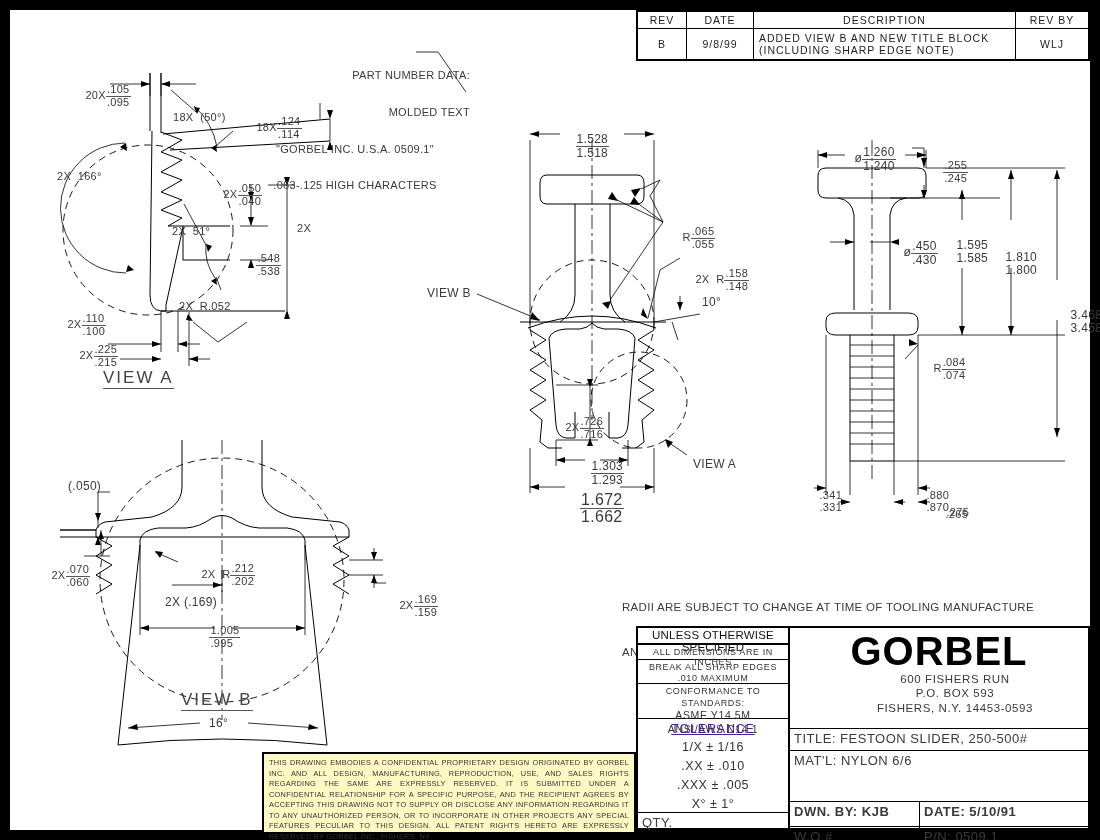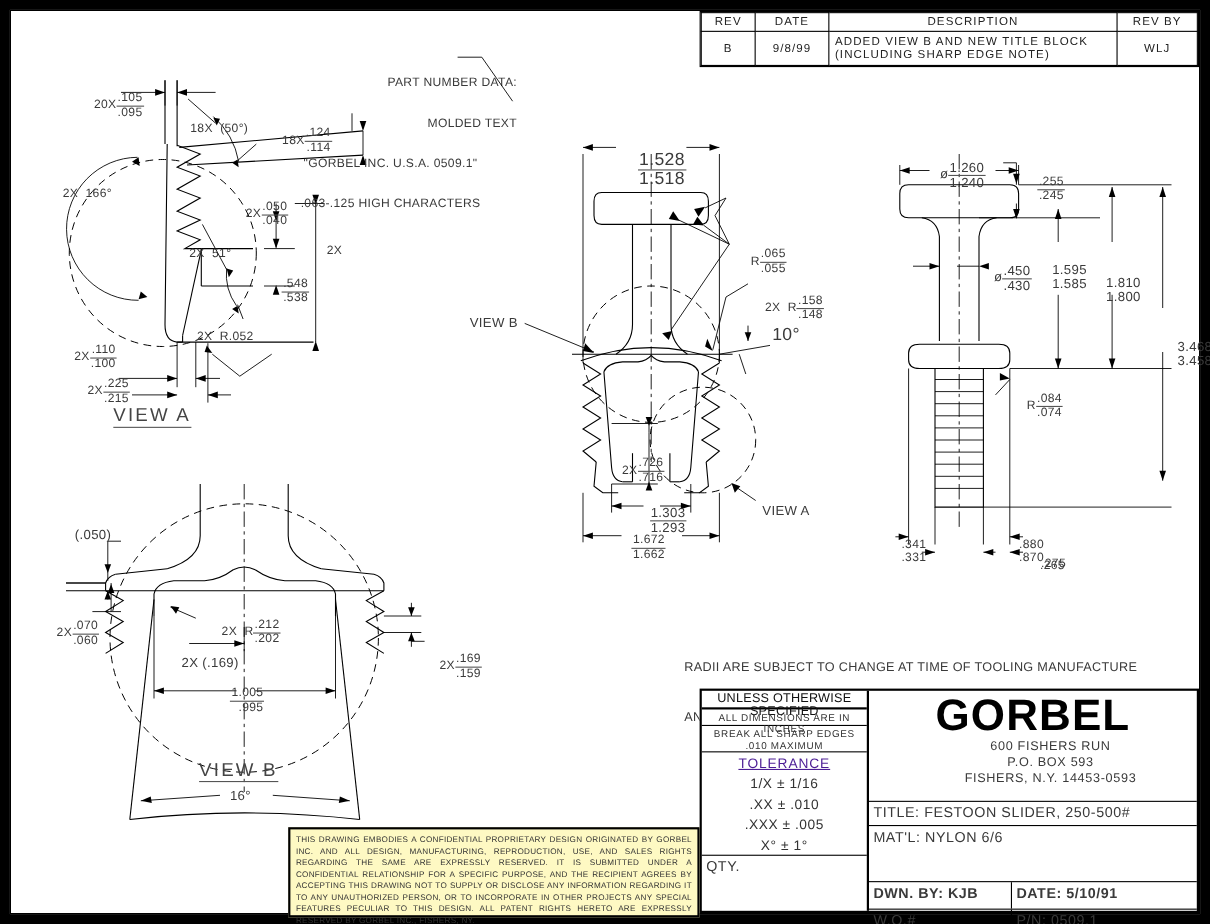--- a/index.html
+++ b/index.html
@@ -13,21 +13,21 @@
   #frame-inner{position:absolute;left:9px;top:9px;width:1082px;height:822px;
          border:1px solid #000;box-sizing:border-box;}
   svg.dwg{position:absolute;left:0;top:0;width:1100px;height:840px;overflow:visible;}
   .ln{stroke:#000;stroke-width:1;fill:none;}
   .ln-thin{stroke:#000;stroke-width:0.8;fill:none;}
   .dash{stroke:#000;stroke-width:0.9;fill:none;stroke-dasharray:7 5;}
   .center{stroke:#000;stroke-width:0.8;fill:none;stroke-dasharray:14 4 3 4;}
   .dim{stroke:#000;stroke-width:0.8;fill:none;}
   .txt{position:absolute;font-family:"Liberation Sans","DejaVu Sans",sans-serif;
        font-size:11px;color:#3a3a3a;white-space:pre;line-height:1.12;letter-spacing:0.3px;}
-  .frac{display:inline-block;text-align:right;line-height:1.02;vertical-align:middle;}
+  .frac{display:inline-block;text-align:left;line-height:1.02;vertical-align:middle;}
   .frac .t{display:block;border-bottom:1px solid #555;padding:0 1px;}
   .frac .b{display:block;padding:0 1px;}
   .fracnb{display:inline-block;text-align:center;line-height:1.02;vertical-align:middle;}
   .fracnb .t{display:block;padding:0 1px;}
   .fracnb .b{display:block;padding:0 1px;}
   .viewlbl{font-size:17px;letter-spacing:2px;color:#444;border-bottom:1.5px solid #555;
            padding-bottom:1px;}
   
   #revblock{position:absolute;left:636px;top:10px;width:454px;height:51px;
             border:1.6px solid #000;box-sizing:border-box;background:#fff;}
@@ -480,47 +480,47 @@
   </div>
 
   <div class="txt" style="left:386px;top:582px;">
     <span>2X</span><span class="frac"><span class="t">.169</span><span class="b">.159</span></span>
   </div>
 
   <div class="txt" style="left:209px;top:717px;font-size:12px;">16°</div>
 
   <div class="txt viewlbl" style="left:181px;top:690px;">VIEW B</div>
 
-  <div class="txt" style="left:561px;top:120px;font-size:16px;">
+  <div class="txt" style="left:561px;top:120px;font-size:12px;">
     <span class="frac"><span class="t">1.528</span><span class="b">1.518</span></span>
   </div>
 
   <div class="txt" style="left:669px;top:214px;">
     <span>R</span><span class="frac"><span class="t">.065</span><span class="b">.055</span></span>
   </div>
 
   <div class="txt" style="left:682px;top:256px;">
     <span>2X  R</span><span class="frac"><span class="t">.158</span><span class="b">.148</span></span>
   </div>
 
-  <div class="txt" style="left:702px;top:296px;font-size:16px;">10°</div>
+  <div class="txt" style="left:702px;top:296px;font-size:12px;">10°</div>
 
   <div class="txt" style="left:427px;top:287px;font-size:12px;">VIEW B</div>
 
   <div class="txt" style="left:693px;top:458px;font-size:12px;">VIEW A</div>
 
   <div class="txt" style="left:552px;top:404px;">
     <span>2X</span><span class="frac"><span class="t">.726</span><span class="b">.716</span></span>
   </div>
 
   <div class="txt" style="left:576px;top:447px;font-size:12px;">
     <span class="frac"><span class="t">1.303</span><span class="b">1.293</span></span>
   </div>
 
-  <div class="txt" style="left:561px;top:474px;font-size:11px;">
+  <div class="txt" style="left:561px;top:474px;font-size:16px;">
     <span class="frac"><span class="t">1.672</span><span class="b">1.662</span></span>
   </div>
 
   <div class="txt" style="left:840px;top:133px;font-size:12px;">
     <span>ø</span><span class="frac"><span class="t">1.260</span><span class="b">1.240</span></span>
   </div>
 
   <div class="txt" style="left:930px;top:148px;">
     <span class="frac"><span class="t">.255</span><span class="b">.245</span></span>
   </div>
@@ -564,20 +564,25 @@
   </div>
 
   <div id="titleblock">
 
     <div id="tb-left">
       <div id="uos" class="tbrow">UNLESS OTHERWISE SPECIFIED</div>
       <div class="tbrow" style="height:15px;padding-top:2px;">ALL DIMENSIONS ARE IN INCHES</div>
       <div class="tbrow" style="height:24px;padding-top:2px;line-height:1.25;">
         <div>BREAK ALL SHARP EDGES</div>
         <div>.010 MAXIMUM</div>
+      </div>
+      <div class="tbrow" style="height:35px;padding-top:2px;line-height:1.3;">
+        <div>CONFORMANCE TO STANDARDS:</div>
+        <div style="font-size:10.5px">ASME  Y14.5M</div>
+        <div style="font-size:10.5px">ANSI/AWS D14.1</div>
       </div>
       <div class="tbrow" style="height:94px;border-bottom:1.6px solid #000;padding-top:3px;">
         <div style="font-size:12.5px;color:#4c1d95;text-decoration:underline;letter-spacing:0.8px;">TOLERANCE</div>
         <div class="tolline" style="margin-top:4px;">1/X ± 1/16</div>
         <div class="tolline" style="margin-top:5px;">.XX ± .010</div>
         <div class="tolline" style="margin-top:5px;">.XXX ± .005</div>
         <div class="tolline" style="margin-top:5px;">X° ± 1°</div>
       </div>
       <div class="tbfield" style="border-bottom:none;">QTY.</div>
     </div>

